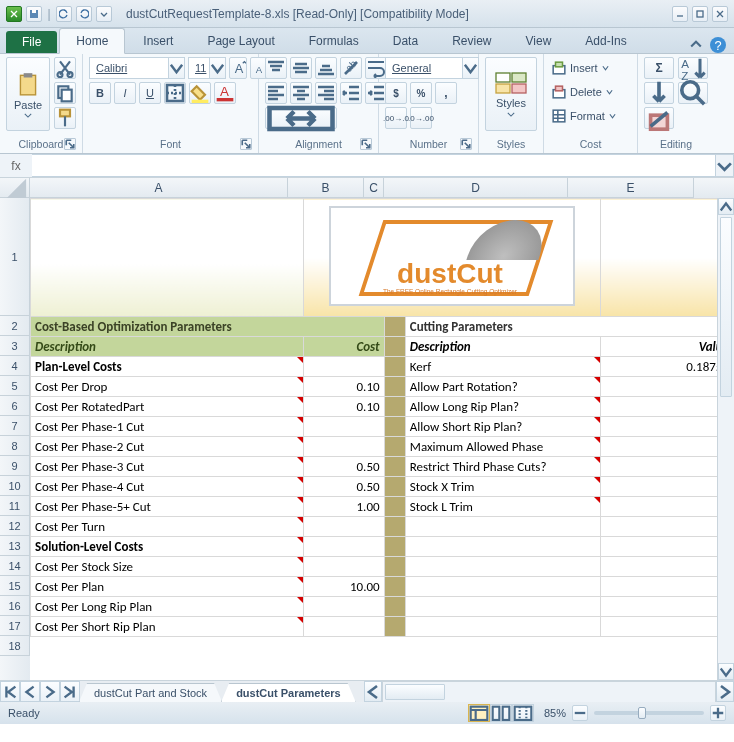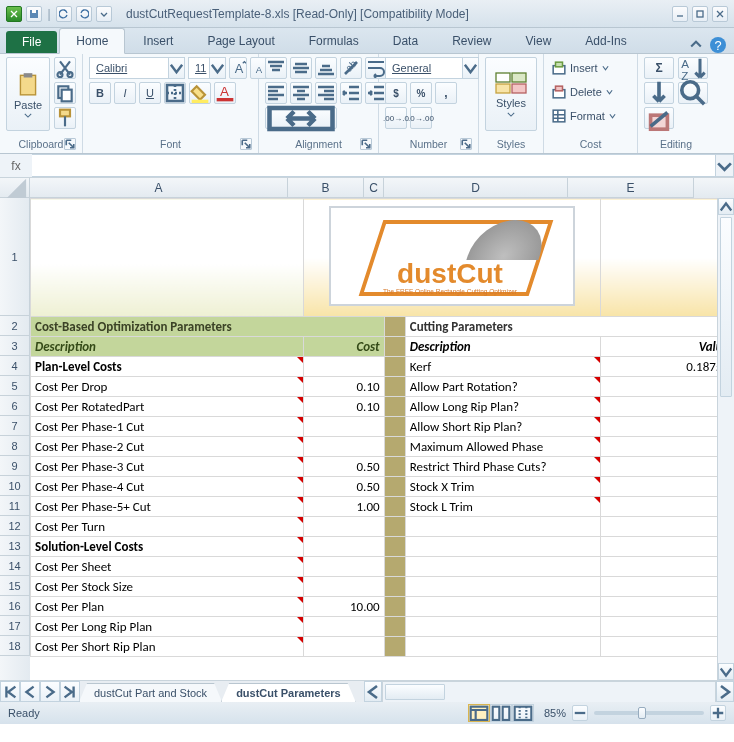--- a/index.html
+++ b/index.html
@@ -695,27 +695,20 @@
               <td class="num"></td>
             </tr>
             <tr>
               <td class="bold ">Solution-Level Costs<div class="cmt"></div></td>
               <td class="num"></td>
               <td class="sep"></td>
               <td></td>
               <td class="num"></td>
             </tr>
             <tr>
-              <td class="ind">Cost Per Sheet<div class="cmt"></div></td>
-              <td class="num"></td>
-              <td class="sep"></td>
-              <td></td>
-              <td class="num"></td>
-            </tr>
-            <tr>
               <td class="ind">Cost Per Stock Size<div class="cmt"></div></td>
               <td class="num"></td>
               <td class="sep"></td>
               <td></td>
               <td class="num"></td>
             </tr>
             <tr>
               <td class="ind">Cost Per Plan<div class="cmt"></div></td>
               <td class="num">10.00</td>
               <td class="sep"></td>

